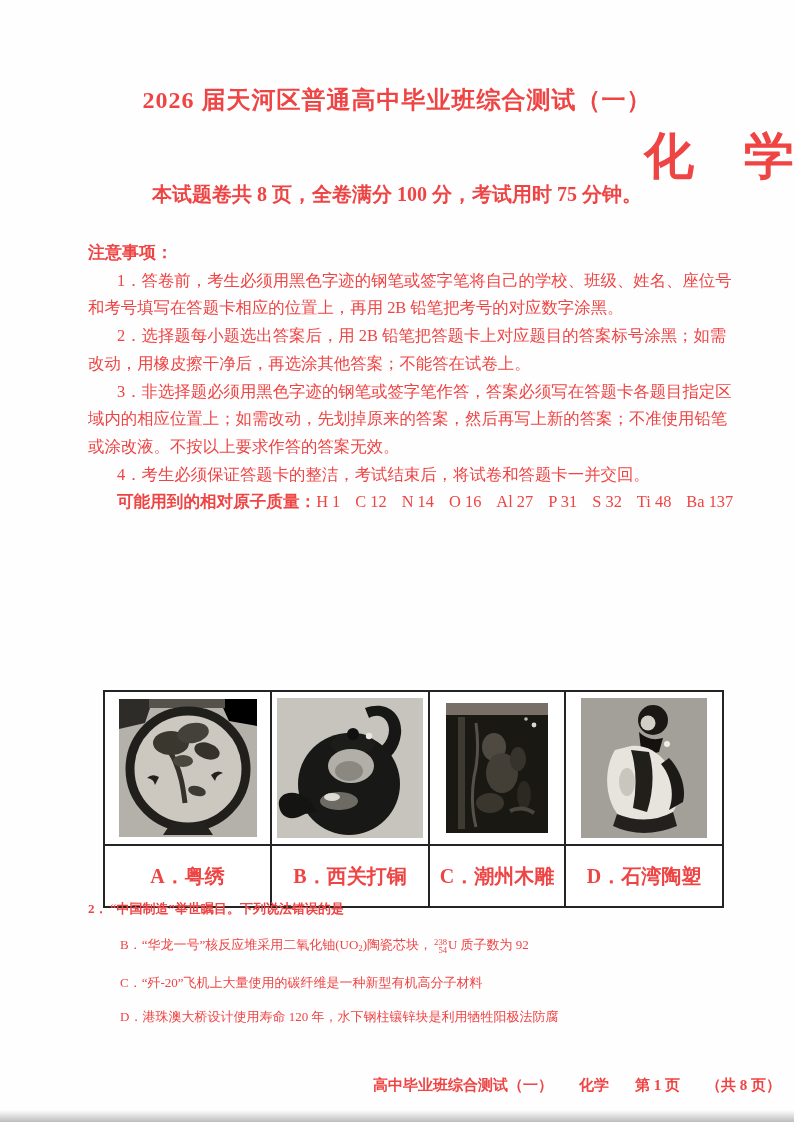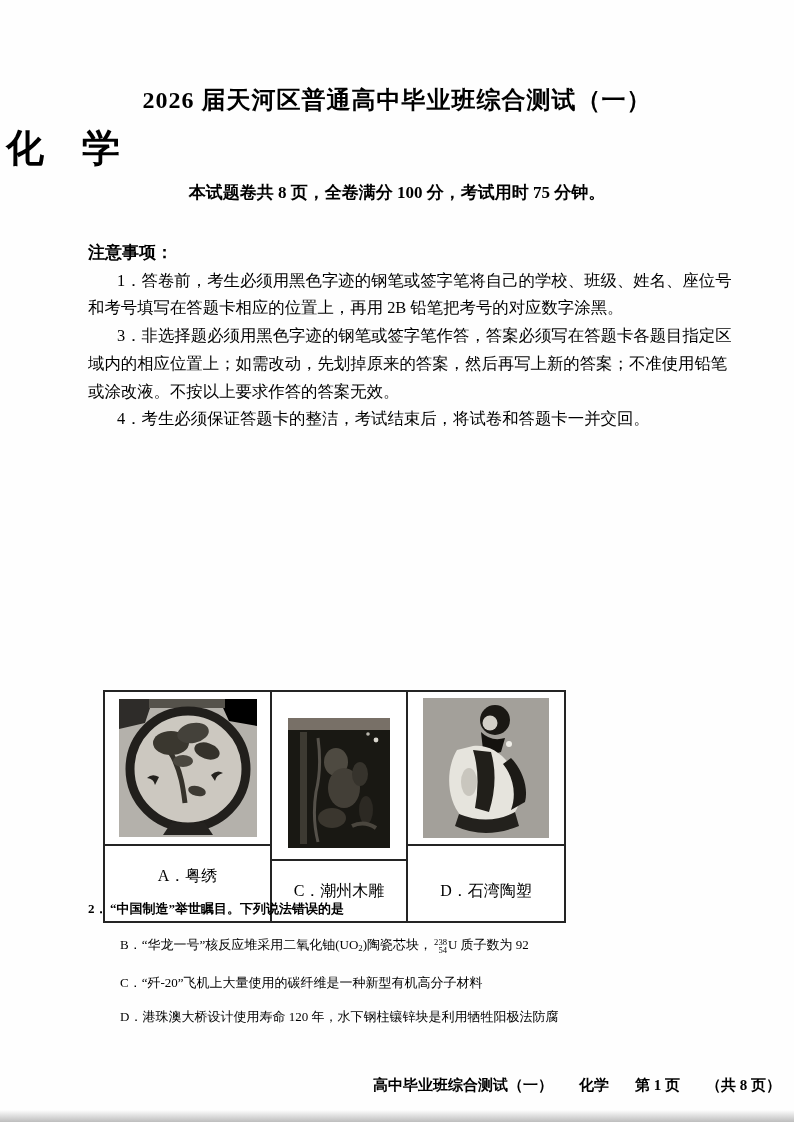--- a/index.html
+++ b/index.html
@@ -1,26 +1,26 @@
 <!DOCTYPE html>
 <html><head>
 <meta charset="utf-8">
 <style>
   html,body{margin:0;padding:0;background:#e8e8e8;}
   .page{
     position:relative;width:794px;height:1122px;background:#fefefe;
-    color:#000000;font-family:"Liberation Serif","DejaVu Serif",serif;
+    color:#ef4444;font-family:"Liberation Serif","DejaVu Serif",serif;
     overflow:hidden;margin:0 auto;
   }
   .doc-title{position:absolute;top:84px;left:0;right:0;text-align:center;
     font-size:24px;font-weight:700;letter-spacing:1px;}
-  .doc-subject{position:absolute;top:123px;left:6px;right:0;text-align:left;
-    font-size:38px;font-weight:700;}
+  .doc-subject{position:absolute;top:123px;left:16px;right:0;text-align:right;
+    font-size:50px;font-weight:700;}
   .exam-info{position:absolute;top:181px;left:0;right:0;text-align:center;
-    font-size:17px;font-weight:700;}
+    font-size:20px;font-weight:700;}
   .notice{position:absolute;top:231px;left:88px;width:652px;
     font-size:16.4px;line-height:27.7px;margin-top:8px;}
   .notice-heading{font-weight:700;font-size:17px;
     font-family:"Liberation Sans","DejaVu Sans",sans-serif;}
   .notice p{margin:0;text-indent:29px;}
   .atomic-mass{margin:0;text-indent:30px;white-space:nowrap;}
   .atomic-mass .am-label{font-weight:700;
     font-family:"Liberation Sans","DejaVu Sans",sans-serif;font-size:16.6px;}
   .atomic-mass .am-pair{margin-right:15px;}
   .section-q1{position:absolute;top:557px;left:96px;width:670px;
@@ -29,21 +29,21 @@
     font-family:"Liberation Sans","DejaVu Sans",sans-serif;font-size:16.6px;}
   .q1-stem{margin:0;padding-left:24px;text-indent:-24px;font-weight:700;}
   .q1-num{display:inline-block;width:24px;text-indent:0;}
   .qtable{position:absolute;left:103px;top:690px;display:flex;
     border:2px solid #242424;background:#fff;}
   .qcol{display:flex;flex-direction:column;border-right:2px solid #242424;}
   .qcol:last-child{border-right:none;}
   .qimgcell{height:152px;display:flex;align-items:center;justify-content:center;
     border-bottom:2px solid #242424;}
   .qlabelcell{height:60px;display:flex;align-items:center;justify-content:center;
-    font-size:16px;}
+    font-size:20px;font-weight:bold;}
   .q2{position:absolute;top:898px;left:88px;width:662px;font-size:13px;line-height:22px;}
   .q2-stem{margin:0;padding-left:22px;text-indent:-22px;font-weight:700;}
   .q2-num{display:inline-block;width:22px;text-indent:0;}
   .q2-option{margin:16px 0 0 0;padding-left:32px;}
   .q2-option.opt-b{margin-top:14px;}
   .q2-option.opt-c,.q2-option.opt-d{margin-top:12px;}
   sub.fm{font-size:0.68em;vertical-align:-0.25em;}
   .iso{display:inline-block;vertical-align:-0.45em;text-align:right;
     line-height:0.95;font-size:0.66em;margin:0 1px 6px 2px;}
   .iso span{display:block;}
@@ -58,22 +58,24 @@
 
 <div class="page">
 
   <div class="doc-title">2026 届天河区普通高中毕业班综合测试（一）</div>
   <div class="doc-subject">化　学</div>
   <div class="exam-info">本试题卷共 8 页，全卷满分 100 分，考试用时 75 分钟。</div>
 
   <div class="notice">
     <div class="notice-heading">注意事项：</div>
     <p>1．答卷前，考生必须用黑色字迹的钢笔或签字笔将自己的学校、班级、姓名、座位号和考号填写在答题卡相应的位置上，再用 2B 铅笔把考号的对应数字涂黑。</p>
+    <p>2．选择题每小题选出答案后，用 2B 铅笔把答题卡上对应题目的答案标号涂黑；如需改动，用橡皮擦干净后，再选涂其他答案；不能答在试卷上。</p>
     <p>3．非选择题必须用黑色字迹的钢笔或签字笔作答，答案必须写在答题卡各题目指定区域内的相应位置上；如需改动，先划掉原来的答案，然后再写上新的答案；不准使用铅笔或涂改液。不按以上要求作答的答案无效。</p>
     <p>4．考生必须保证答题卡的整洁，考试结束后，将试卷和答题卡一并交回。</p>
+    <p class="atomic-mass"><span class="am-label">可能用到的相对原子质量：</span><span class="am-pair">H 1</span><span class="am-pair">C 12</span><span class="am-pair">N 14</span><span class="am-pair">O 16</span><span class="am-pair">Al 27</span><span class="am-pair">P 31</span><span class="am-pair">S 32</span><span class="am-pair">Ti 48</span><span class="am-pair">Ba 137</span></p>
   </div>
 
 
   <div class="qtable">
 
     <div class="qcol" style="width:165px;">
       <div class="qimgcell">
         <svg width="138" height="138" viewBox="0 0 138 138">
           <rect width="138" height="138" fill="#b4b1ab"></rect>
           <path d="M0,0 H34 L26,24 L0,30 Z" fill="#2e2c29"></path>
@@ -88,20 +90,38 @@
           <ellipse cx="64" cy="62" rx="10" ry="6" fill="#4a473f"></ellipse>
           <path d="M92,76 q6,-6 12,-2 q-7,2 -8,8 Z" fill="#23211d"></path>
           <path d="M40,78 q-7,-4 -12,1 q7,1 8,7 Z" fill="#23211d"></path>
           <ellipse cx="78" cy="92" rx="9" ry="5" fill="#3d3a33" transform="rotate(14 78 92)"></ellipse>
           <path d="M52,124 H86 L94,136 H44 Z" fill="#24221f"></path>
         </svg>
       </div>
       <div class="qlabelcell">A．粤绣</div>
     </div>
 
+    <div class="qcol" style="width:156px;">
+      <div class="qimgcell">
+        <svg width="146" height="140" viewBox="0 0 146 140">
+          <rect width="146" height="140" fill="#c7c4be"></rect>
+          <path d="M88,10 C110,2 126,16 124,36 C122,54 110,64 98,68 L90,58 C102,52 112,44 112,32 C112,20 102,14 92,20 Z" fill="#171715"></path>
+          <circle cx="72" cy="86" r="51" fill="#181816"></circle>
+          <ellipse cx="76" cy="46" rx="22" ry="11" fill="#1c1c1a"></ellipse>
+          <circle cx="76" cy="36" r="6" fill="#101010"></circle>
+          <circle cx="92" cy="38" r="3.2" fill="#eae8e2"></circle>
+          <ellipse cx="74" cy="68" rx="23" ry="17" fill="#b2afa8"></ellipse>
+          <ellipse cx="72" cy="73" rx="14" ry="10" fill="#8b8881"></ellipse>
+          <ellipse cx="62" cy="103" rx="19" ry="9" fill="#6e6b64"></ellipse>
+          <ellipse cx="55" cy="99" rx="8" ry="4" fill="#dcdad3"></ellipse>
+          <path d="M28,116 C14,124 4,120 2,108 C0,98 10,92 22,96 C32,100 38,108 40,114 Z" fill="#141412"></path>
+        </svg>
+      </div>
+      <div class="qlabelcell">B．西关打铜</div>
+    </div>
 
     <div class="qcol" style="width:134px;justify-content:flex-end;">
       <div class="qimgcell">
         <svg width="102" height="130" viewBox="0 0 102 130">
           <rect width="102" height="130" fill="#191813"></rect>
           <rect x="0" y="0" width="102" height="12" fill="#787067"></rect>
           <rect x="12" y="14" width="7" height="112" fill="#3d3a32"></rect>
           <ellipse cx="48" cy="44" rx="12" ry="14" fill="#4e4a41"></ellipse>
           <ellipse cx="56" cy="70" rx="16" ry="20" fill="#433f37"></ellipse>
           <ellipse cx="72" cy="56" rx="8" ry="12" fill="#36332c"></ellipse>
@@ -109,21 +129,21 @@
           <ellipse cx="78" cy="92" rx="7" ry="14" fill="#2c2923"></ellipse>
           <circle cx="88" cy="22" r="2.4" fill="#d9d6ce"></circle>
           <circle cx="80" cy="16" r="1.8" fill="#b8b5ac"></circle>
           <path d="M30,20 q4,30 -2,54 q-4,26 2,50" stroke="#55514a" stroke-width="3" fill="none"></path>
           <path d="M64,108 q12,-6 24,2" stroke="#4a463e" stroke-width="4" fill="none"></path>
         </svg>
       </div>
       <div class="qlabelcell">C．潮州木雕</div>
     </div>
 
-    <div class="qcol" style="width:156px;gap:15px;">
+    <div class="qcol" style="width:156px;">
       <div class="qimgcell">
         <svg width="126" height="140" viewBox="0 0 126 140">
           <rect width="126" height="140" fill="#a3a09a"></rect>
           <circle cx="72" cy="22" r="15" fill="#1a1814"></circle>
           <circle cx="67" cy="25" r="7.5" fill="#d2cfc7"></circle>
           <path d="M58,34 q10,10 24,6 l-4,14 q-12,4 -18,-2 Z" fill="#14120e"></path>
           <path d="M34,52 C22,72 24,102 38,118 C54,132 80,130 92,114 C100,102 98,86 90,72 C80,54 64,46 50,48 Z" fill="#e6e4dd"></path>
           <path d="M50,52 q8,26 2,58 l14,4 q10,-32 2,-60 Z" fill="#211f1a"></path>
           <path d="M88,60 C98,70 106,88 102,104 L88,112 C94,96 90,78 80,66 Z" fill="#1c1a16"></path>
           <path d="M36,116 q30,12 56,-2 l4,14 q-34,14 -64,0 Z" fill="#23211d"></path>

